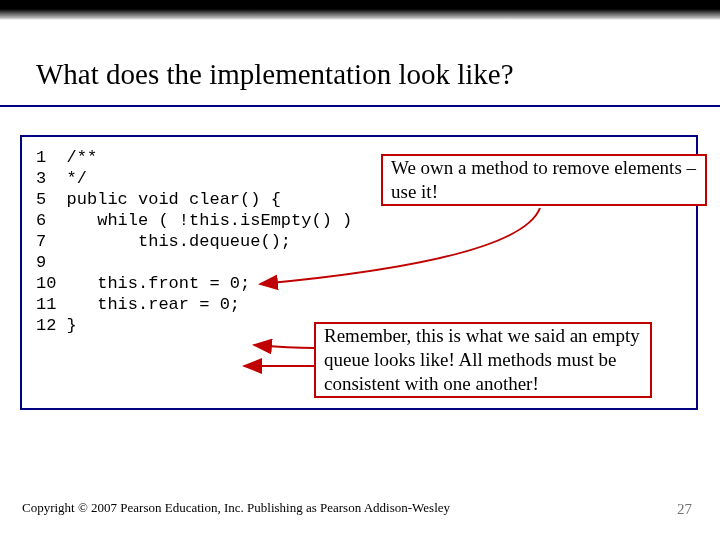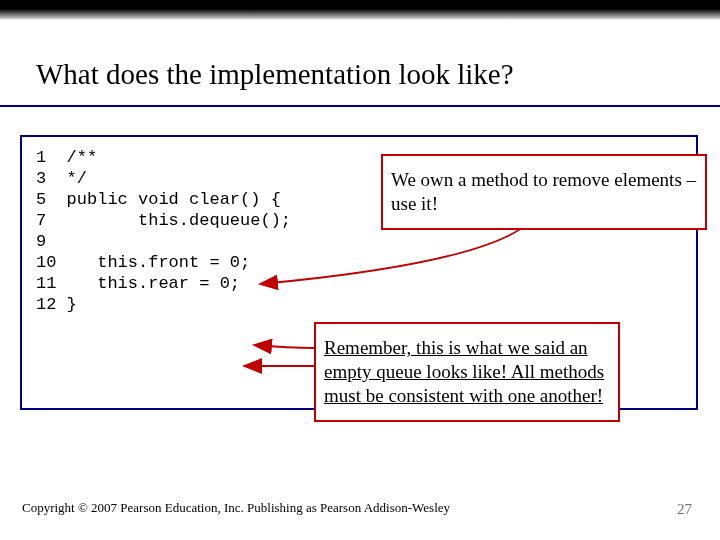--- a/index.html
+++ b/index.html
@@ -52,34 +52,33 @@
     color: #000;
   }
   .callout {
     position: absolute;
     border: 2px solid #c00000;
     background: #fff;
     font-family: "Times New Roman", Times, serif;
     font-size: 19px;
     line-height: 24px;
     color: #000;
-    padding: 12px 8px;
+    padding: 0 8px;
     z-index: 10;
   }
   #callout1 {
     top: 154px;
     left: 381px;
     width: 326px;
   }
   #callout2 {
     top: 322px;
     left: 314px;
-    width: 306px;
+    width: 338px;
     z-index: 5;
-    text-decoration: underline;
   }
   svg.arrows {
     position: absolute;
     top: 0; left: 0;
     width: 720px; height: 540px;
     pointer-events: none;
     z-index: 4;
   }
   .footer {
     position: absolute;
@@ -101,20 +100,21 @@
 
 <div class="topbar"></div>
 
 <div class="title">What does the implementation look like?</div>
 <div class="underline"></div>
 
 <div class="codebox">
   <div class="codeline">1  /**</div>
   <div class="codeline">3  */</div>
   <div class="codeline">5  public void clear() {</div>
+  <div class="codeline">6     while ( !this.isEmpty() )</div>
   <div class="codeline">7         this.dequeue();</div>
   <div class="codeline">9  </div>
   <div class="codeline">10    this.front = 0;</div>
   <div class="codeline">11    this.rear = 0;</div>
   <div class="codeline">12 }</div>
 </div>
 
 <div id="callout1" class="callout">We own a method to remove elements – use it!</div>
 <div id="callout2" class="callout">Remember, this is what we said an empty queue looks like! All methods must be consistent with one another!</div>
 

